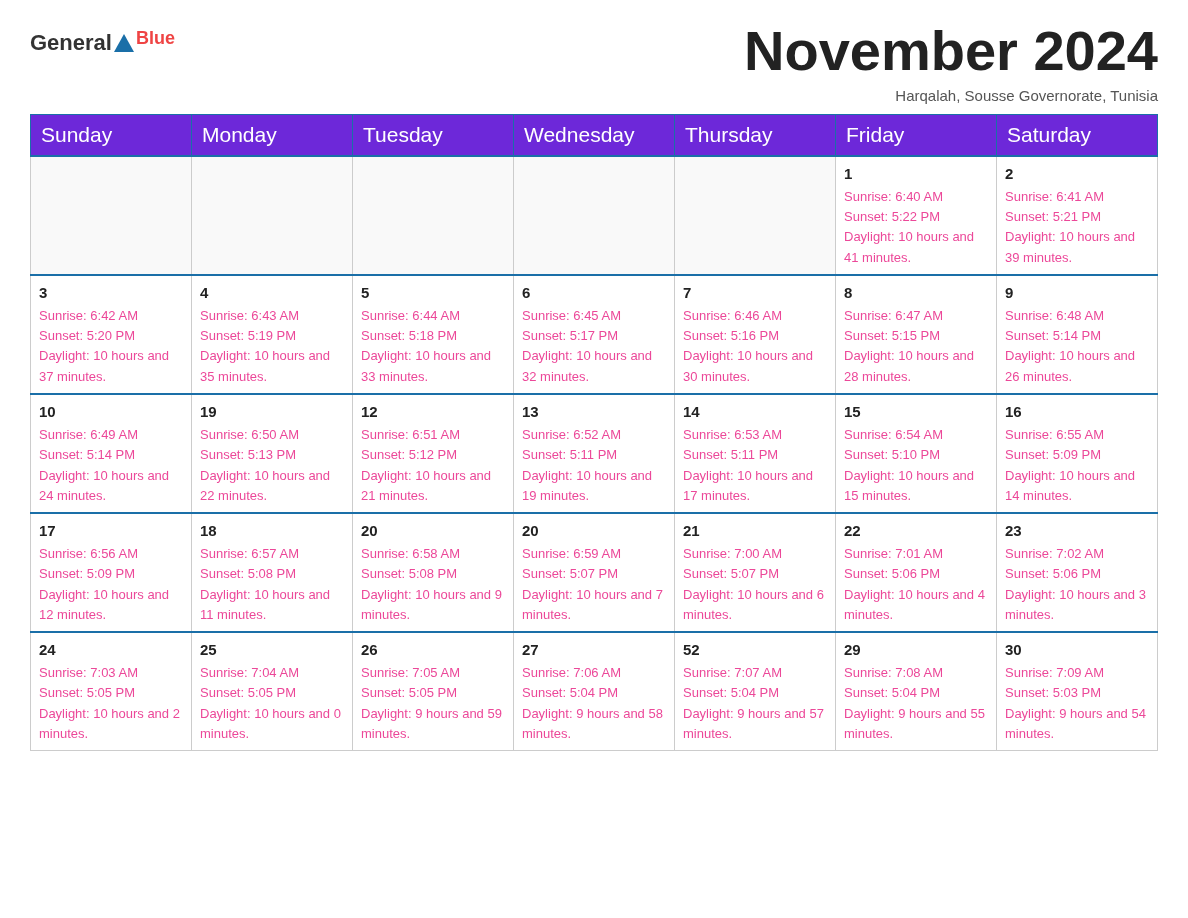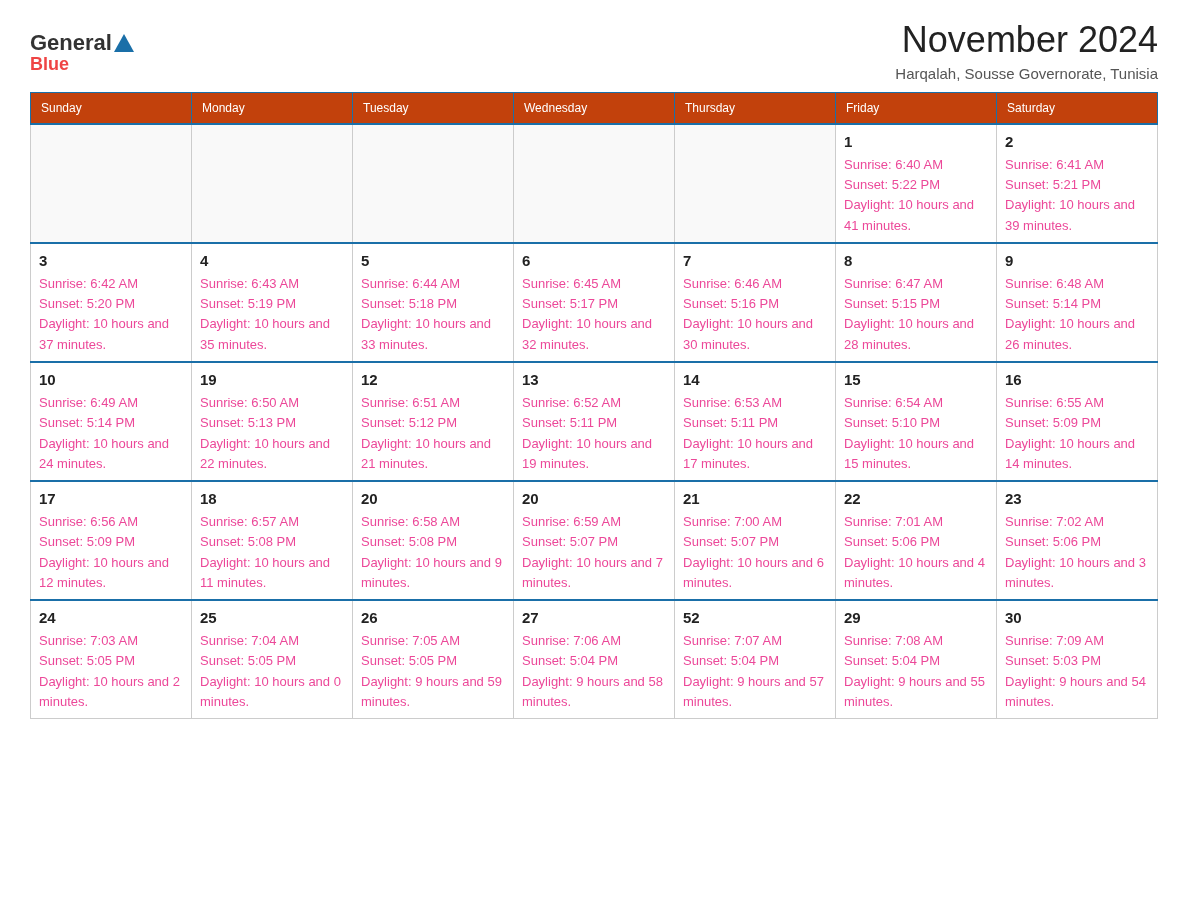--- a/index.html
+++ b/index.html
@@ -11,21 +11,21 @@
       min-height: 918px;
     }
     .header-area {
       display: flex;
       justify-content: space-between;
       align-items: flex-start;
       margin-bottom: 10px;
     }
     .logo-area {
       display: flex;
-      flex-direction: column;
+      flex-direction: row;
       align-items: flex-start;
       padding-top: 10px;
     }
     .logo-text {
       display: flex;
       align-items: center;
       font-size: 22px;
       font-weight: bold;
       color: #333;
     }
@@ -34,40 +34,40 @@
       width: 0; height: 0;
       border-left: 10px solid transparent;
       border-right: 10px solid transparent;
       border-top: 18px solid #1a6fa8;
       display: inline-block;
       margin: 0 2px;
       transform: rotate(180deg);
     }
     .title-area { text-align: right; }
     .month-title {
-      font-size: 36px;
-      font-weight: normal;
+      font-size: 56px;
+      font-weight: bold;
       color: #222;
       line-height: 1.1;
     }
     .location-title {
       font-size: 15px;
       color: #555;
       margin-top: 5px;
     }
     .calendar-table {
       width: 100%;
       border-collapse: collapse;
       margin-top: 10px;
     }
     .calendar-table th {
-      background-color: #c2410c;
+      background-color: #6d28d9;
       color: #fff;
       padding: 8px 10px;
-      font-size: 12px;
+      font-size: 21px;
       font-weight: normal;
       text-align: left;
       border: 1px solid #1a6fa8;
     }
     .calendar-table td {
       vertical-align: top;
       border: 1px solid #ccc;
       padding: 6px 8px;
       width: calc(100% / 7);
       min-height: 100px;

